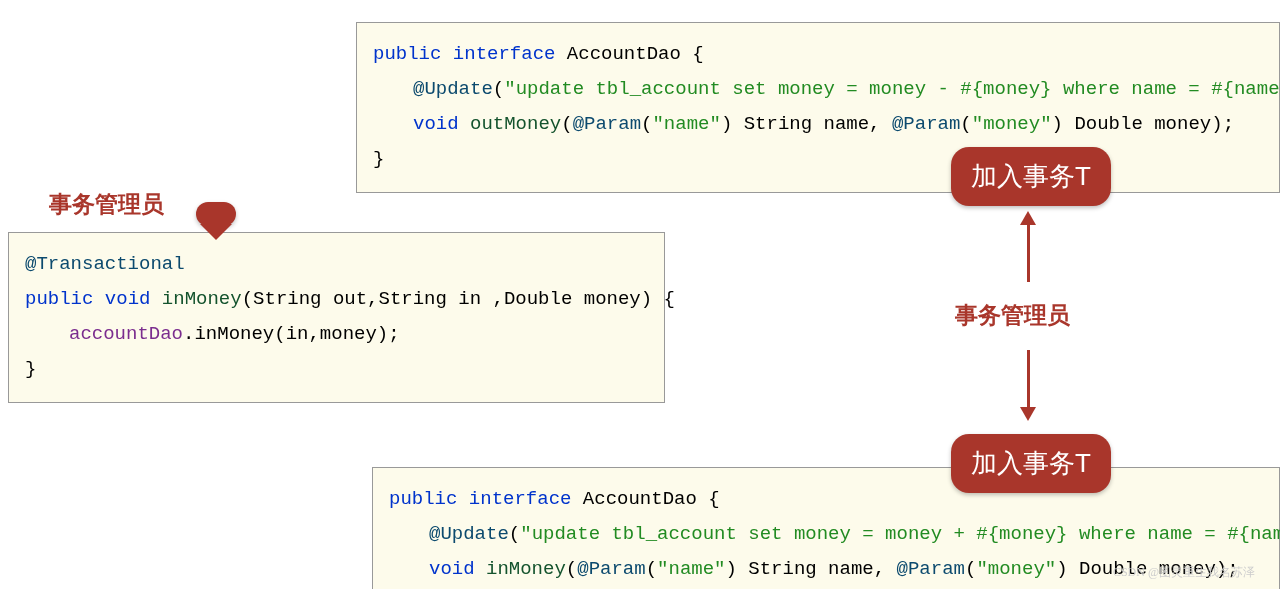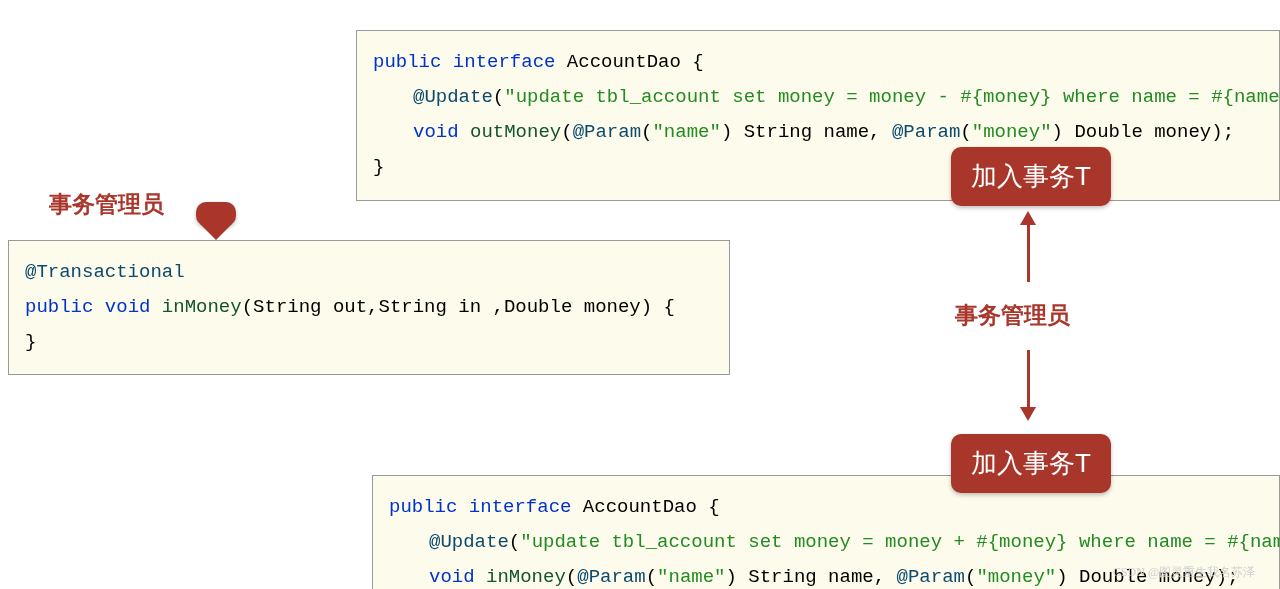--- a/index.html
+++ b/index.html
@@ -12,37 +12,36 @@
       background: #fff;
       overflow: hidden;
     }
     .code-block {
       position: absolute;
       background: #fdfbeb;
       border: 1px solid #999;
       padding: 14px 16px;
       line-height: 1.85;
       white-space: nowrap;
-      margin-top: 8px;
     }
     .kw { color: #0033cc; }
     .type { color: #000; }
     .ann { color: #0c4a6e; }
     .str { color: #228b22; }
     .mtd { color: #14532d; }
     .fld { color: #7b2d8e; }
     .pln { color: #000; }
     .callout {
       position: absolute;
       background: #a9362b;
       color: #fff;
       font-family: 'Microsoft YaHei', sans-serif;
       font-size: 26px;
       padding: 12px 20px;
-      border-radius: 10px;
+      border-radius: 18px;
       box-shadow: 0 2px 4px rgba(0,0,0,0.25);
       text-align: center;
       z-index: 10;
     }
     .callout .tail-down {
       position: absolute;
       bottom: -14px;
       left: 50%;
       transform: translateX(-50%);
       width: 0;
@@ -115,28 +114,31 @@
   </div>
   <div><span class="pln">}</span></div>
 </div>
 
 <div class="label" style="left:49px; top:189px;">事务管理员</div>
 
 <div class="callout" style="left:196px; top:202px;">
   <div class="tail-down"></div>
 </div>
 
-<div class="code-block" style="left:8px; top:232px; width:722px;">
+<div class="code-block" style="left:8px; top:232px; width:657px;">
   <div><span class="ann">@Transactional</span></div>
   <div>
     <span class="kw">public</span>
     <span class="pln"> </span>
     <span class="kw">void</span>
     <span class="pln"> </span>
     <span class="mtd">inMoney</span><span class="pln">(String out,String in ,Double money) {</span>
+  </div>
+  <div style="padding-left: 44px;">
+    <span class="fld">accountDao</span><span class="pln">.inMoney(in,money);</span>
   </div>
   <div><span class="pln">}</span></div>
 </div>
 
 <div class="callout" style="left:951px; top:147px;">
   <span>加入事务T</span>
 </div>
 
 <div class="arrow-line" style="top:224px; height:58px;"></div>
 <div class="arrow-head-up" style="left:1020px; top:211px;"></div>

